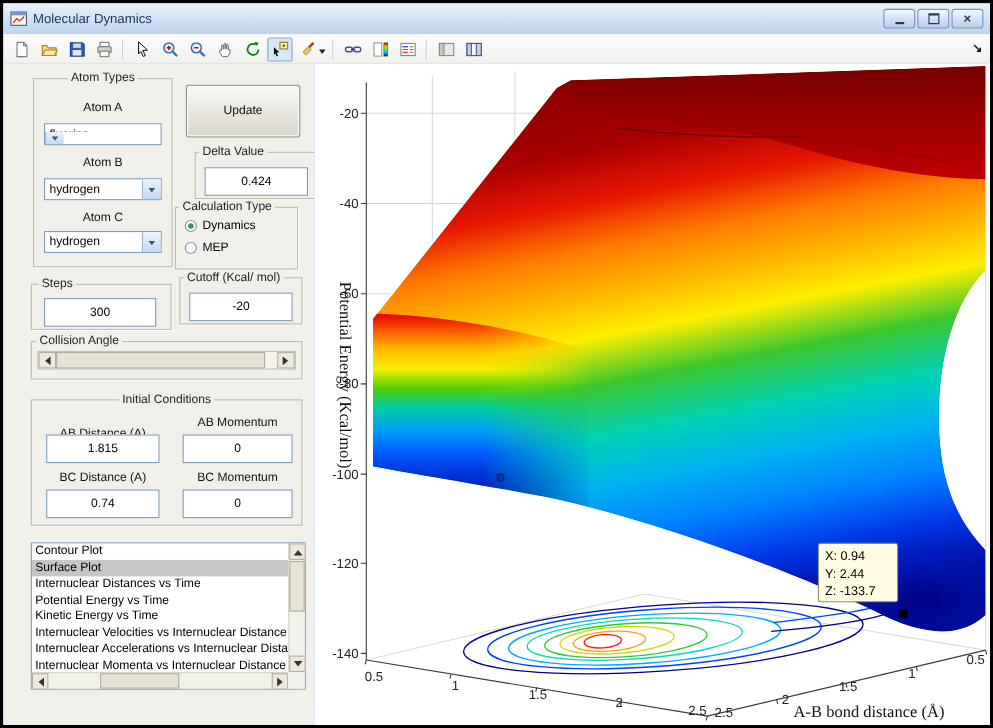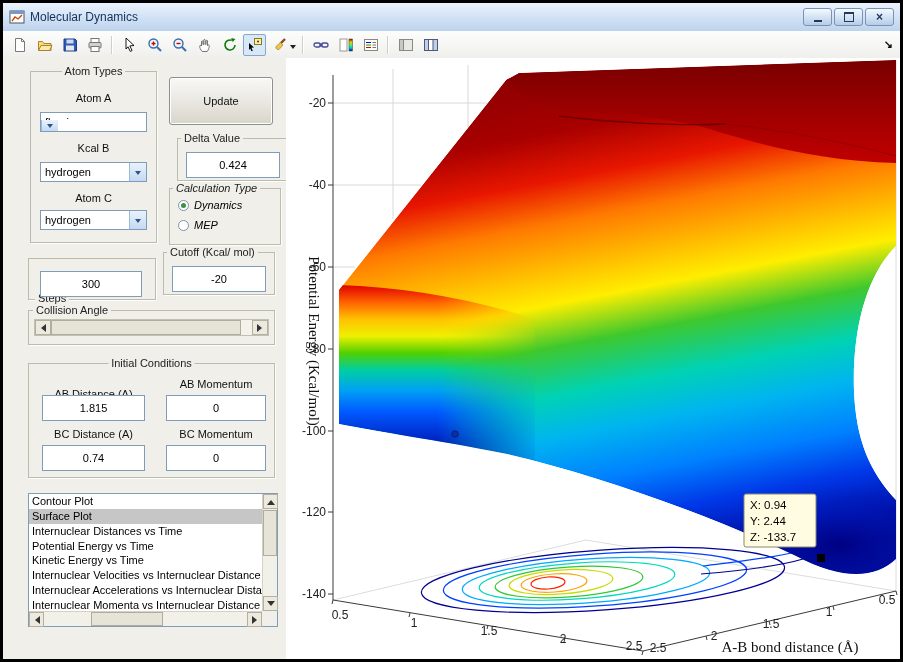--- a/index.html
+++ b/index.html
@@ -240,21 +240,21 @@
 
       <div class="gbox" style="left:27px;top:13px;width:125px;height:170px;">
         <span class="gtitle center">Atom Types</span>
         <span class="lbl center" style="left:0;right:0;top:20px;">Atom A</span>
         <div class="combo" style="left:9px;top:40px;width:107px;flex-direction:column;">
           <span class="val">fluorine</span>
           <span class="cbtn">
               <span></span>
             </span>
         </div>
-        <span class="lbl center" style="left:0;right:0;top:70px;">Kcal B</span>
+        <span class="lbl center" style="left:0;right:0;top:70px;">Atom B</span>
         <div class="combo" style="left:9px;top:90px;width:107px;">
           <span class="val">hydrogen</span>
           <span class="cbtn">
               <span></span>
             </span>
         </div>
         <span class="lbl center" style="left:0;right:0;top:120px;">Atom C</span>
         <div class="combo" style="left:9px;top:138px;width:107px;">
           <span class="val">hydrogen</span>
           <span class="cbtn">
@@ -263,34 +263,34 @@
         </div>
       </div>
 
       <button class="btn-update" style="left:166px;top:19px;width:104px;height:48px;">Update</button>
 
       <div class="gbox" style="left:160px;top:80px;width:110px;height:41px;margin-left:14px;">
         <span class="gtitle" style="left:3px;">Delta Value</span>
         <input class="edit" style="left: 8px; top: 13px; width: 94px;" value="0.424">
       </div>
 
-      <div class="gbox" style="left:166px;top:130px;width:110px;height:55px;font-style:italic;">
+      <div class="gbox" style="left:156px;top:130px;width:110px;height:55px;">
         <span class="gtitle" style="left:3px;">Calculation Type</span>
         <div class="radio" style="left:8px;top:10px;">
           <span class="rdot on"></span>
           <span>Dynamics</span>
         </div>
         <div class="radio" style="left:8px;top:30px;">
           <span class="rdot"></span>
           <span>MEP</span>
         </div>
       </div>
 
       <div class="gbox" style="left:25px;top:200px;width:126px;height:40px;">
-        <span class="gtitle" style="left:6px;margin-top:40px;">Steps</span>
+        <span class="gtitle" style="left:6px;">Steps</span>
         <input class="edit" style="left: 11px; top: 12px; width: 102px;" value="300">
       </div>
 
       <div class="gbox" style="left:160px;top:194px;width:110px;height:41px;">
         <span class="gtitle" style="left:3px;">Cutoff (Kcal/ mol)</span>
         <input class="edit" style="left: 8px; top: 13px; width: 94px;" value="-20">
       </div>
 
       <div class="gbox" style="left:25px;top:252px;width:245px;height:33px;">
         <span class="gtitle" style="left:4px;">Collision Angle</span>

